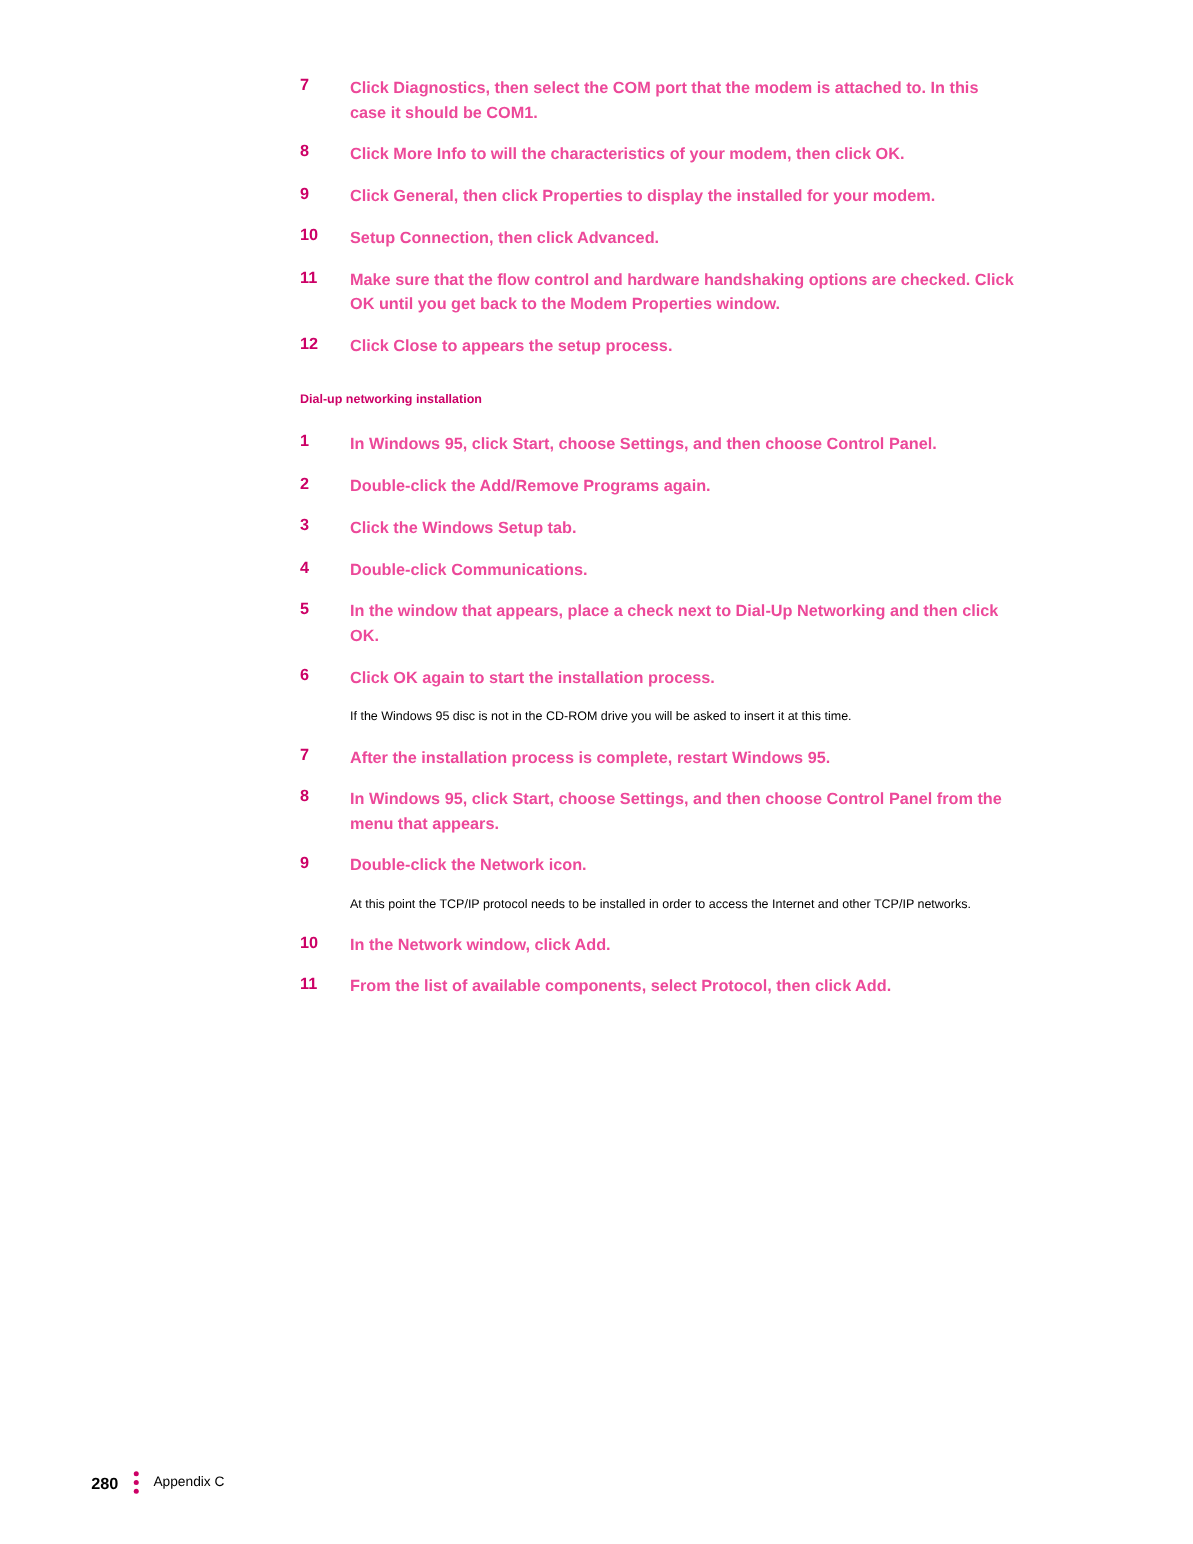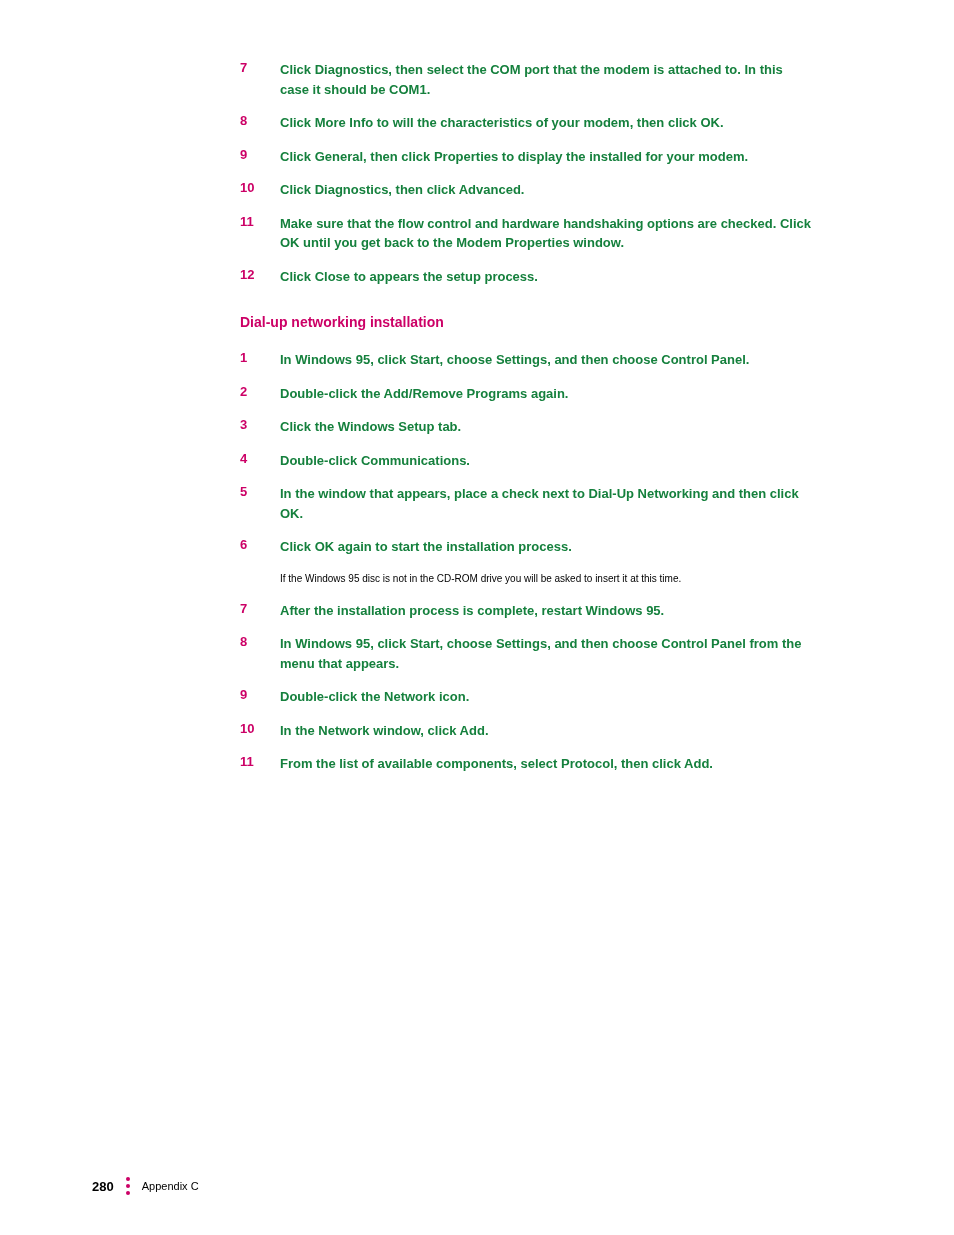--- a/index.html
+++ b/index.html
@@ -42,51 +42,51 @@
       font-size: 13px;
       color: #cc0066;
       min-width: 40px;
       flex-shrink: 0;
       padding-top: 0px;
     }
 
     .step-text {
       font-weight: bold;
       font-size: 13px;
-      color: #15803d;
+      color: #ec4899;
       line-height: 1.5;
       flex: 1;
     }
 
     .step-subtext {
       font-weight: normal;
       font-size: 10px;
       color: #000000;
       line-height: 1.6;
       margin-top: 6px;
       margin-left: 40px;
       margin-bottom: 14px;
     }
 
     .section-heading {
-      font-size: 14px;
+      font-size: 10px;
       font-weight: bold;
       color: #cc0066;
       margin-top: 28px;
       margin-bottom: 20px;
     }
 
     .footer-area {
       position: absolute;
       bottom: 40px;
       left: 0;
       right: 0;
       display: flex;
       align-items: center;
-      padding: 0 92px;
+      padding: 0 73px;
       text-align: right;
     }
 
     .footer-page-number {
       font-weight: bold;
       font-size: 13px;
       color: #000000;
       margin-right: 12px;
     }
 
@@ -128,21 +128,21 @@
         <span class="step-text">Click More Info to will the characteristics of your modem, then click OK.</span>
       </div>
 
       <div class="step-item">
         <span class="step-number">9</span>
         <span class="step-text">Click General, then click Properties to display the installed for your modem.</span>
       </div>
 
       <div class="step-item">
         <span class="step-number">10</span>
-        <span class="step-text">Click Diagnostics, then click Advanced.</span>
+        <span class="step-text">Setup Connection, then click Advanced.</span>
       </div>
 
       <div class="step-item">
         <span class="step-number">11</span>
         <span class="step-text">Make sure that the flow control and hardware handshaking options are checked. Click OK until you get back to the Modem Properties window.</span>
       </div>
 
       <div class="step-item">
         <span class="step-number">12</span>
         <span class="step-text">Click Close to appears the setup process.</span>
@@ -192,20 +192,21 @@
 
       <div class="step-item">
         <span class="step-number">8</span>
         <span class="step-text">In Windows 95, click Start, choose Settings, and then choose Control Panel from the menu that appears.</span>
       </div>
 
       <div class="step-item">
         <span class="step-number">9</span>
         <span class="step-text">Double-click the Network icon.</span>
       </div>
+      <div class="step-subtext">At this point the TCP/IP protocol needs to be installed in order to access the Internet and other TCP/IP networks.</div>
 
       <div class="step-item">
         <span class="step-number">10</span>
         <span class="step-text">In the Network window, click Add.</span>
       </div>
 
       <div class="step-item">
         <span class="step-number">11</span>
         <span class="step-text">From the list of available components, select Protocol, then click Add.</span>
       </div>

